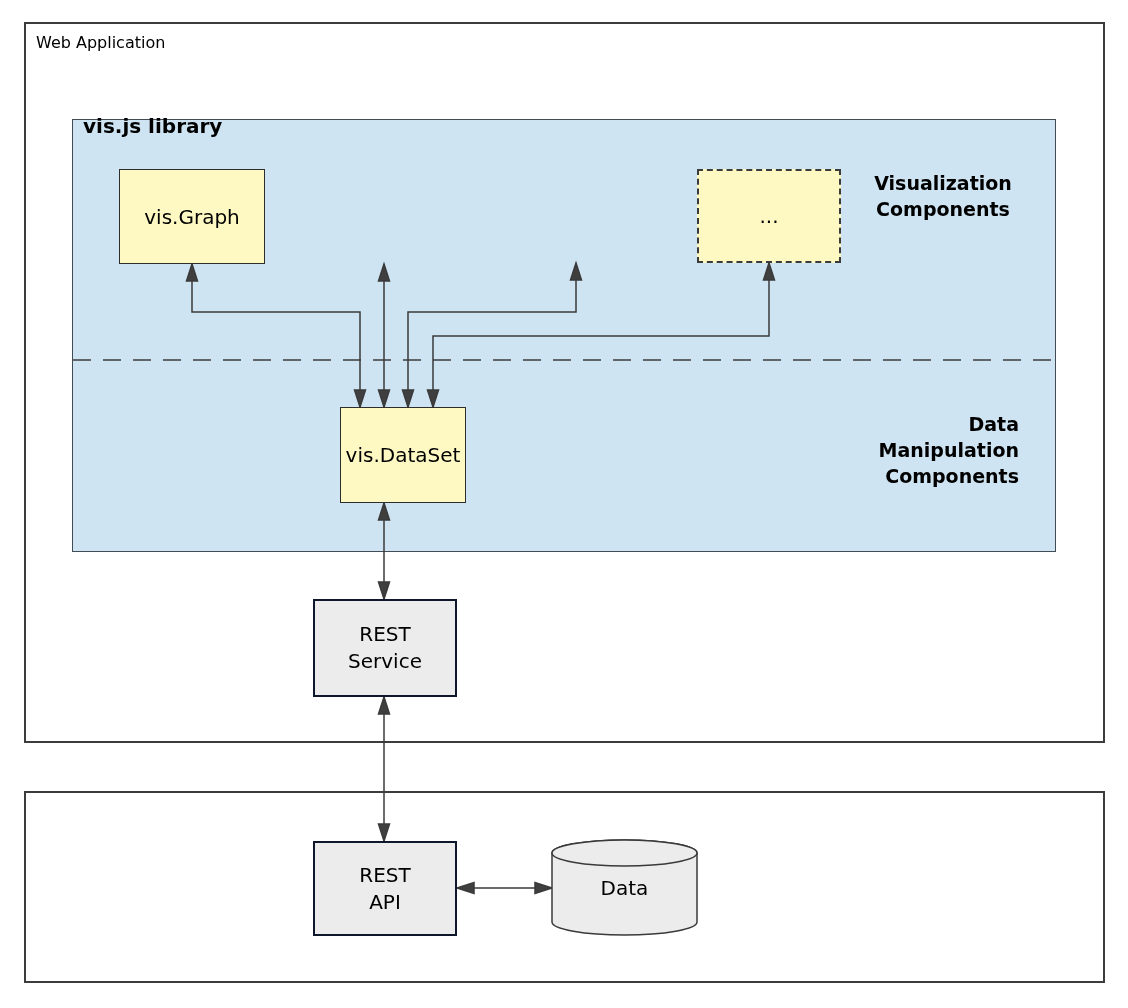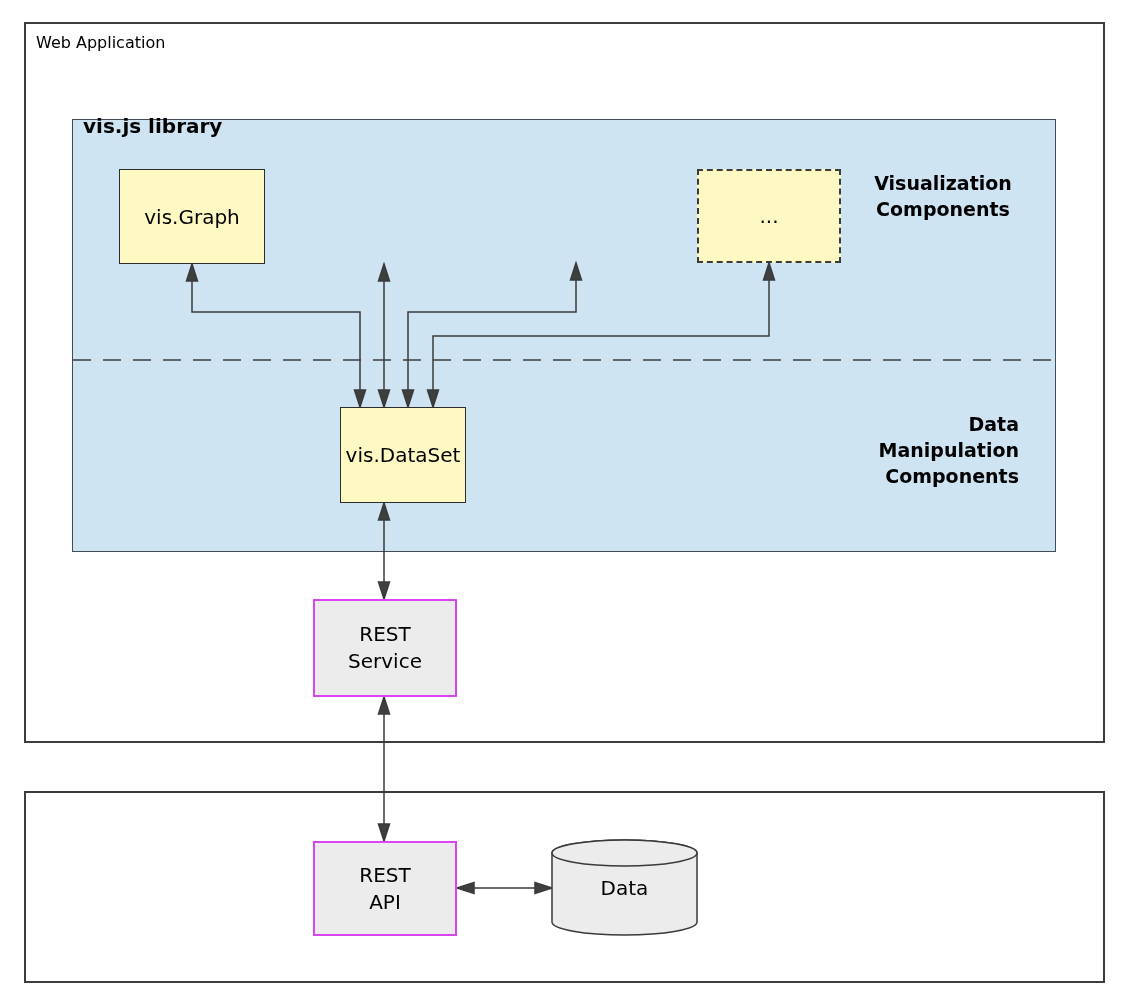--- a/index.html
+++ b/index.html
@@ -50,21 +50,21 @@
     display: flex;
     flex-direction: column;
     align-items: center;
     justify-content: center;
     font-size: 20px;
     line-height: 26px;
     text-align: center;
     z-index: 10;
   }
   .node.dashed { border: 2px dashed #3b3b3b; }
-  .node.gray { background: #ececec; border: 2px solid #d946ef; line-height: 27px; }
+  .node.gray { background: #ececec; border: 2px solid #0f172a; line-height: 27px; }
   .side-label {
     position: absolute;
     font-size: 19px;
     font-weight: bold;
     line-height: 26px;
     z-index: 10;
   }
   .cyl-label {
     position: absolute;
     display: flex;

